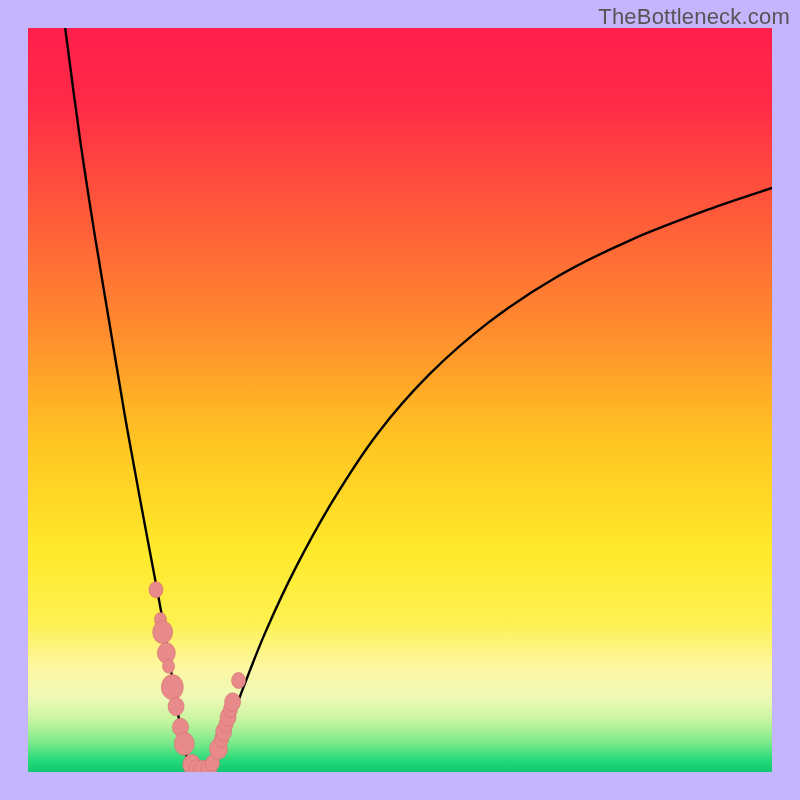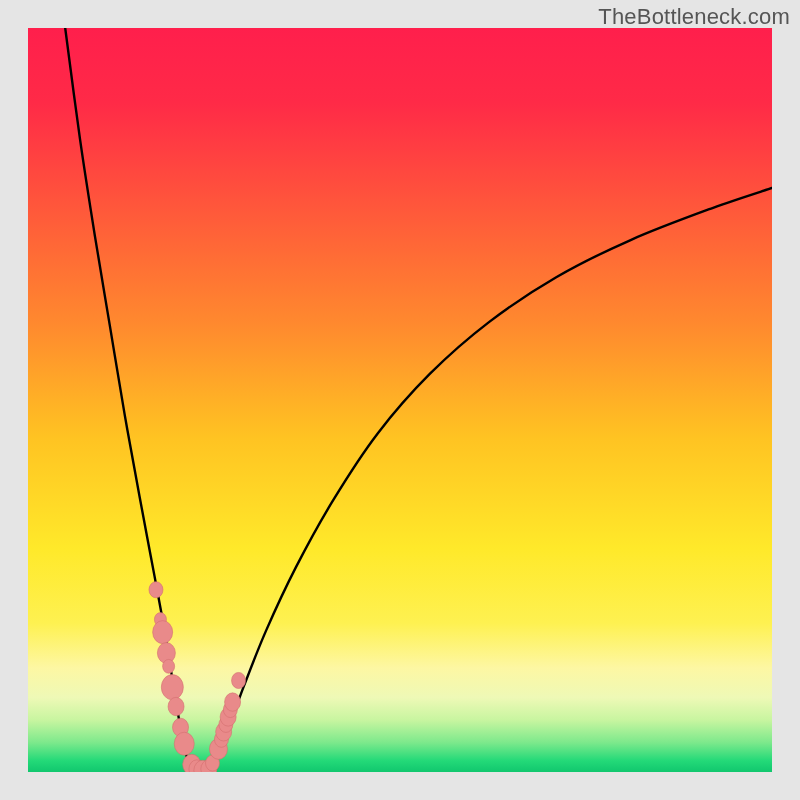--- a/index.html
+++ b/index.html
@@ -10,21 +10,21 @@
     overflow: hidden;
     background: #000;
     font-family: Arial, Helvetica, sans-serif;
   }
   .frame {
     position: absolute;
     left: 0;
     top: 0;
     width: 800px;
     height: 800px;
-    background: #e5e5e5;
+    background: #c4b5fd;
   }
   .plot-area {
     position: absolute;
     left: 28px;
     top: 28px;
     width: 744px;
     height: 744px;
     overflow: hidden;
   }
   .gradient-bg {

